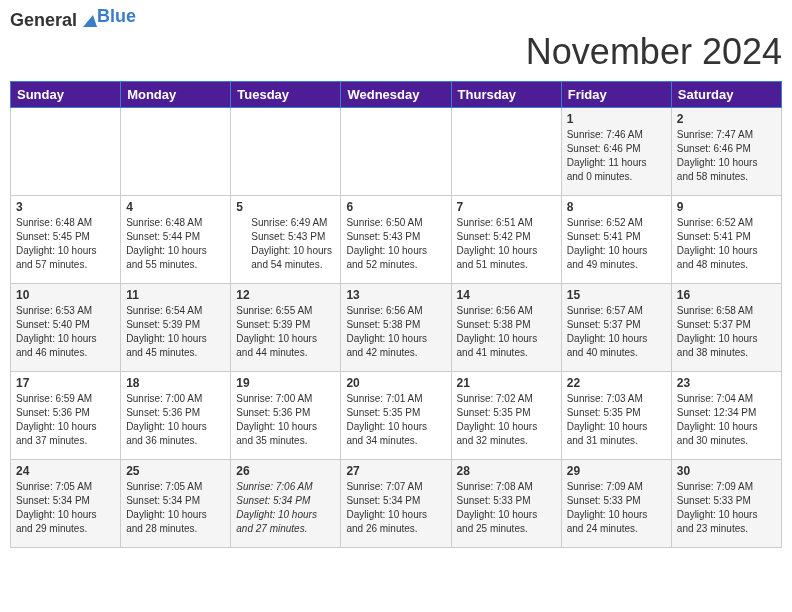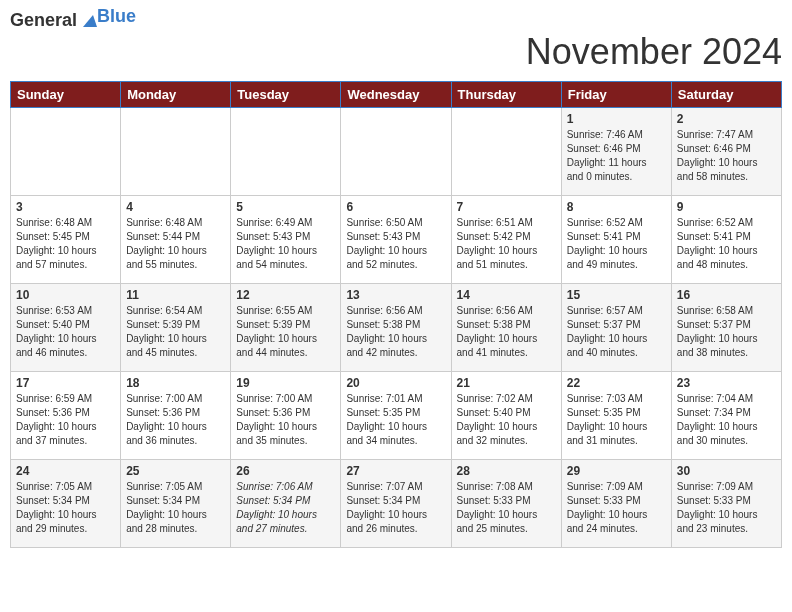--- a/index.html
+++ b/index.html
@@ -33,21 +33,21 @@
     .location {
       font-size: 14px;
       color: #555;
     }
     table {
       width: 100%;
       border-collapse: collapse;
       table-layout: fixed;
     }
     thead tr th {
-      background-color: #7f1d1d;
+      background-color: #4c1d95;
       color: #fff;
       text-align: left;
       padding: 5px 6px;
       font-size: 13px;
       font-weight: bold;
       border: 1px solid #3a7dc9;
     }
     tbody tr td {
       border: 1px solid #ccc;
       vertical-align: top;
@@ -133,21 +133,21 @@
 Daylight: 10 hours and 57 minutes.</div>
         </td>
         <td>
           <span class="day-num">4</span>
           <div class="day-info" style="white-space: pre-line;">Sunrise: 6:48 AM
 Sunset: 5:44 PM
 Daylight: 10 hours and 55 minutes.</div>
         </td>
         <td>
           <span class="day-num">5</span>
-          <div class="day-info" style="white-space: pre-line;">Sunrise: 6:49 AM
+          <div class="day-info" style="white-space: pre-line; margin-left: 15px;">Sunrise: 6:49 AM
 Sunset: 5:43 PM
 Daylight: 10 hours and 54 minutes.</div>
         </td>
         <td>
           <span class="day-num">6</span>
           <div class="day-info" style="white-space: pre-line;">Sunrise: 6:50 AM
 Sunset: 5:43 PM
 Daylight: 10 hours and 52 minutes.</div>
         </td>
         <td>
@@ -234,33 +234,33 @@
         </td>
         <td>
           <span class="day-num">20</span>
           <div class="day-info" style="white-space: pre-line;">Sunrise: 7:01 AM
 Sunset: 5:35 PM
 Daylight: 10 hours and 34 minutes.</div>
         </td>
         <td>
           <span class="day-num">21</span>
           <div class="day-info" style="white-space: pre-line;">Sunrise: 7:02 AM
-Sunset: 5:40 PM
+Sunset: 5:35 PM
 Daylight: 10 hours and 32 minutes.</div>
         </td>
         <td>
           <span class="day-num">22</span>
           <div class="day-info" style="white-space: pre-line;">Sunrise: 7:03 AM
 Sunset: 5:35 PM
 Daylight: 10 hours and 31 minutes.</div>
         </td>
         <td>
           <span class="day-num">23</span>
           <div class="day-info" style="white-space: pre-line;">Sunrise: 7:04 AM
-Sunset: 7:34 PM
+Sunset: 12:34 PM
 Daylight: 10 hours and 30 minutes.</div>
         </td>
       </tr>
       <tr>
         <td>
           <span class="day-num">24</span>
           <div class="day-info" style="white-space: pre-line;">Sunrise: 7:05 AM
 Sunset: 5:34 PM
 Daylight: 10 hours and 29 minutes.</div>
         </td>

